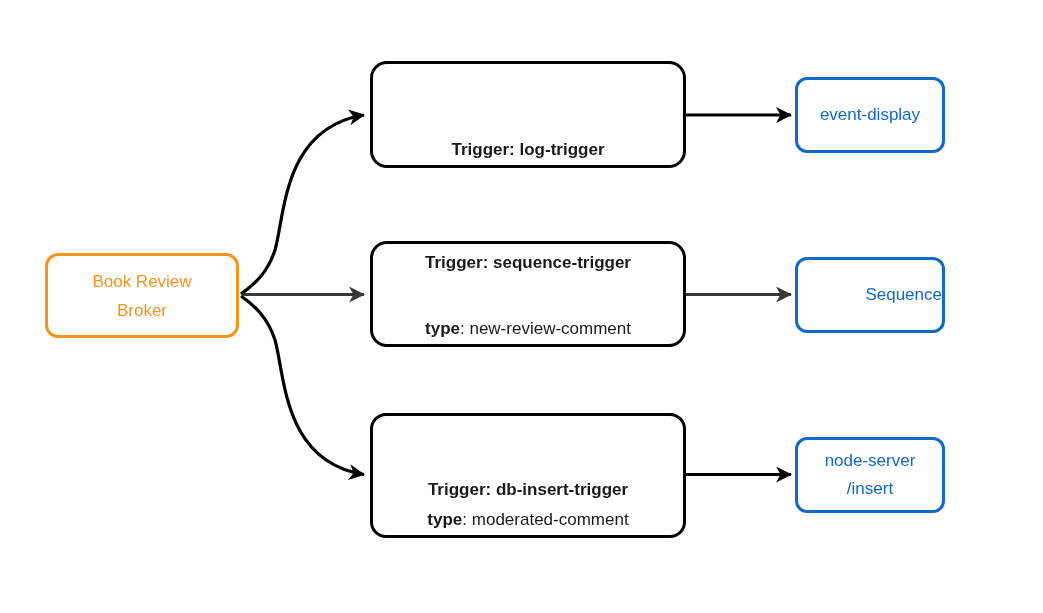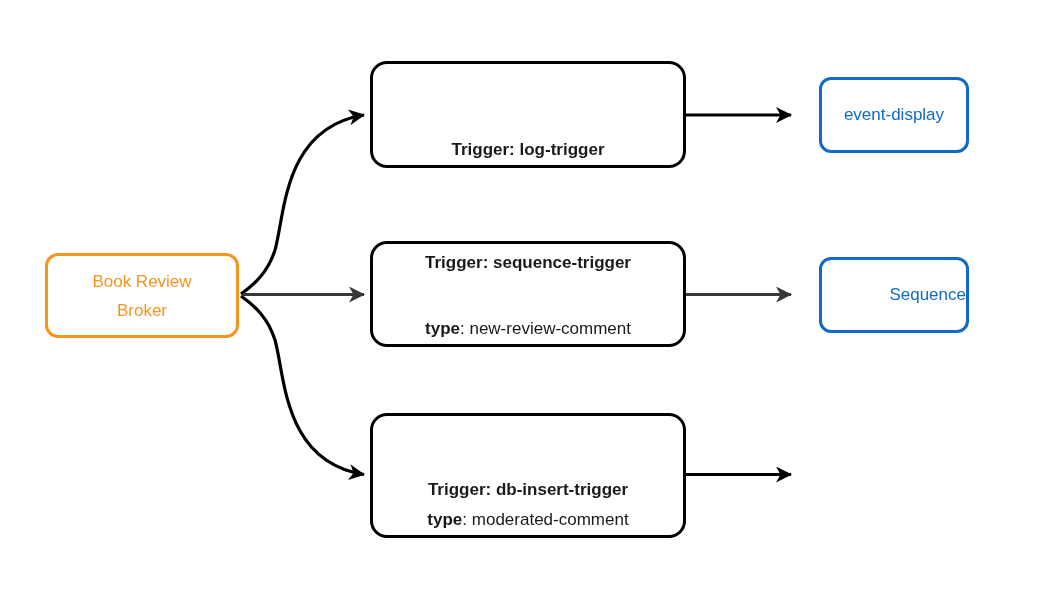--- a/index.html
+++ b/index.html
@@ -43,31 +43,30 @@
     width: 316px;
     border: 3px solid #000000;
     border-radius: 17px;
     color: #1a1a1a;
     font-size: 17px;
     line-height: 30px;
     justify-content: flex-end;
   }
   .t1 { top: 61px;  height: 107px; }
   .t2 { top: 241px; height: 106px; gap: 36px; }
-  .t3 { top: 413px; height: 125px; }
+  .t3 { top: 413px; height: 125px; border-radius: 16px; }
 
   .sink {
     left: 795px;
     width: 150px; height: 76px;
     border: 3px solid #1269C6;
     border-radius: 12px;
     color: #1269C6;
     font-size: 17px;
     line-height: 28px;
-    margin-left: 24px;
   }
   .s1 { top: 77px; }
   .s2 { top: 257px; align-items: flex-end; }
   .s3 { top: 437px; }
 </style>
 </head>
 <body>
 
 <div class="canvas">
 
@@ -114,14 +113,18 @@
   </div>
 
   <div class="node sink s1">
     <span class="nline">event-display</span>
   </div>
 
   <div class="node sink s2">
     <span class="nline">Sequence</span>
   </div>
 
+  <div class="node sink s3">
+    <span class="nline">node-server</span>
+    <span class="nline">/insert</span>
+  </div>
 
 </div>
 
 </body></html>

